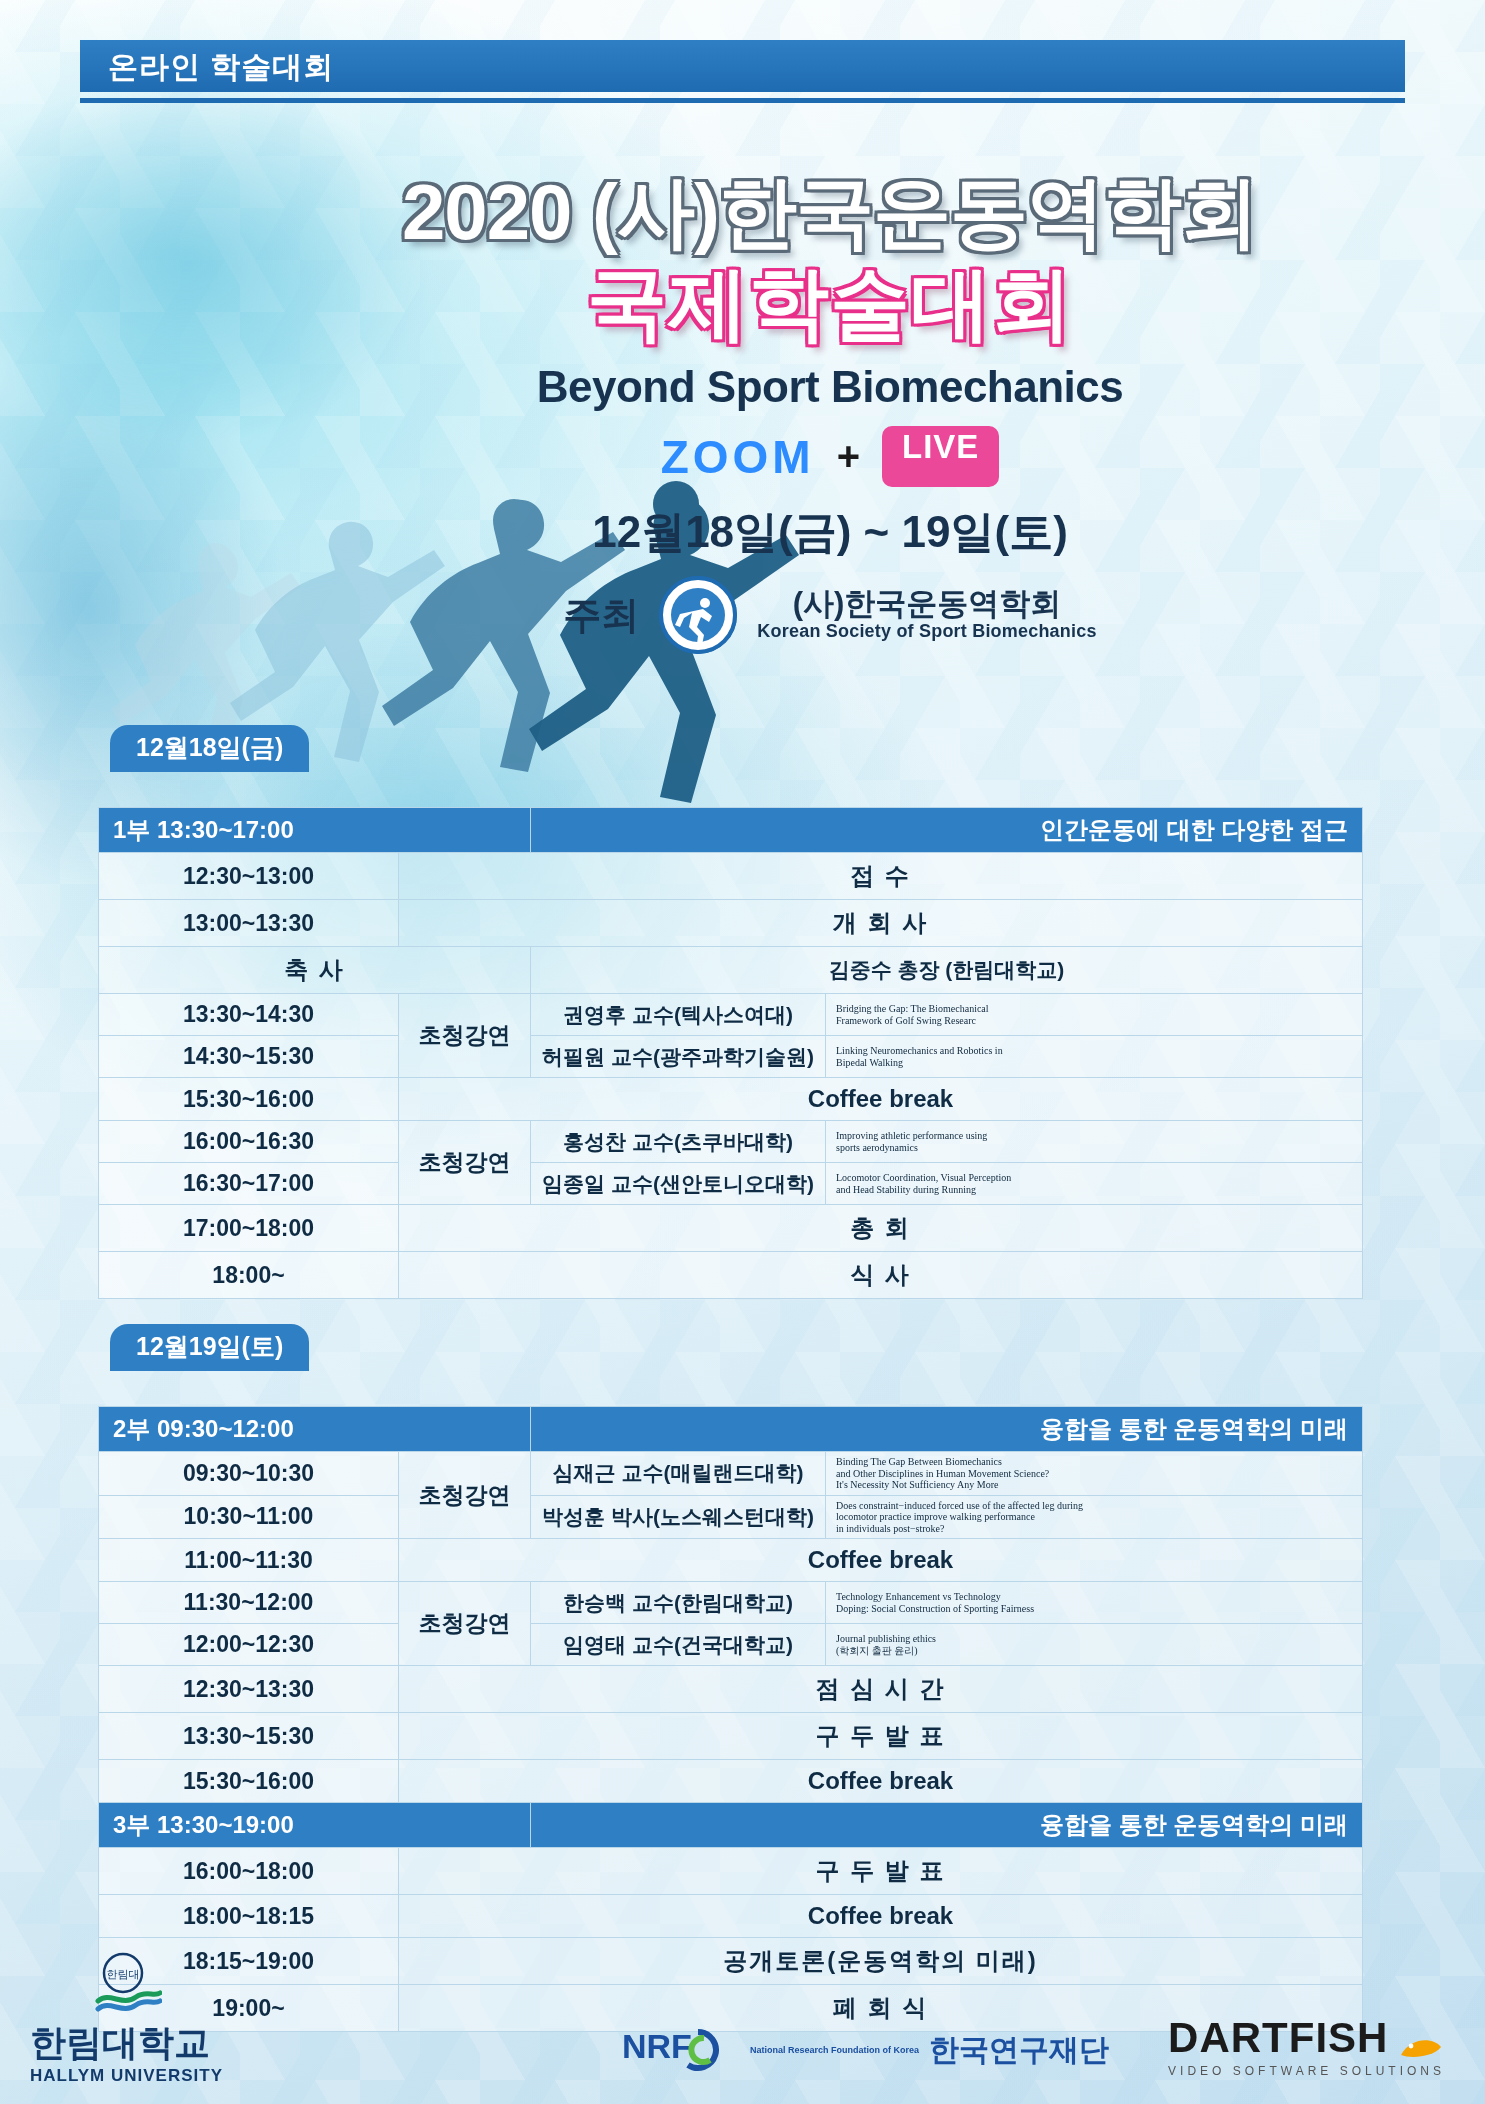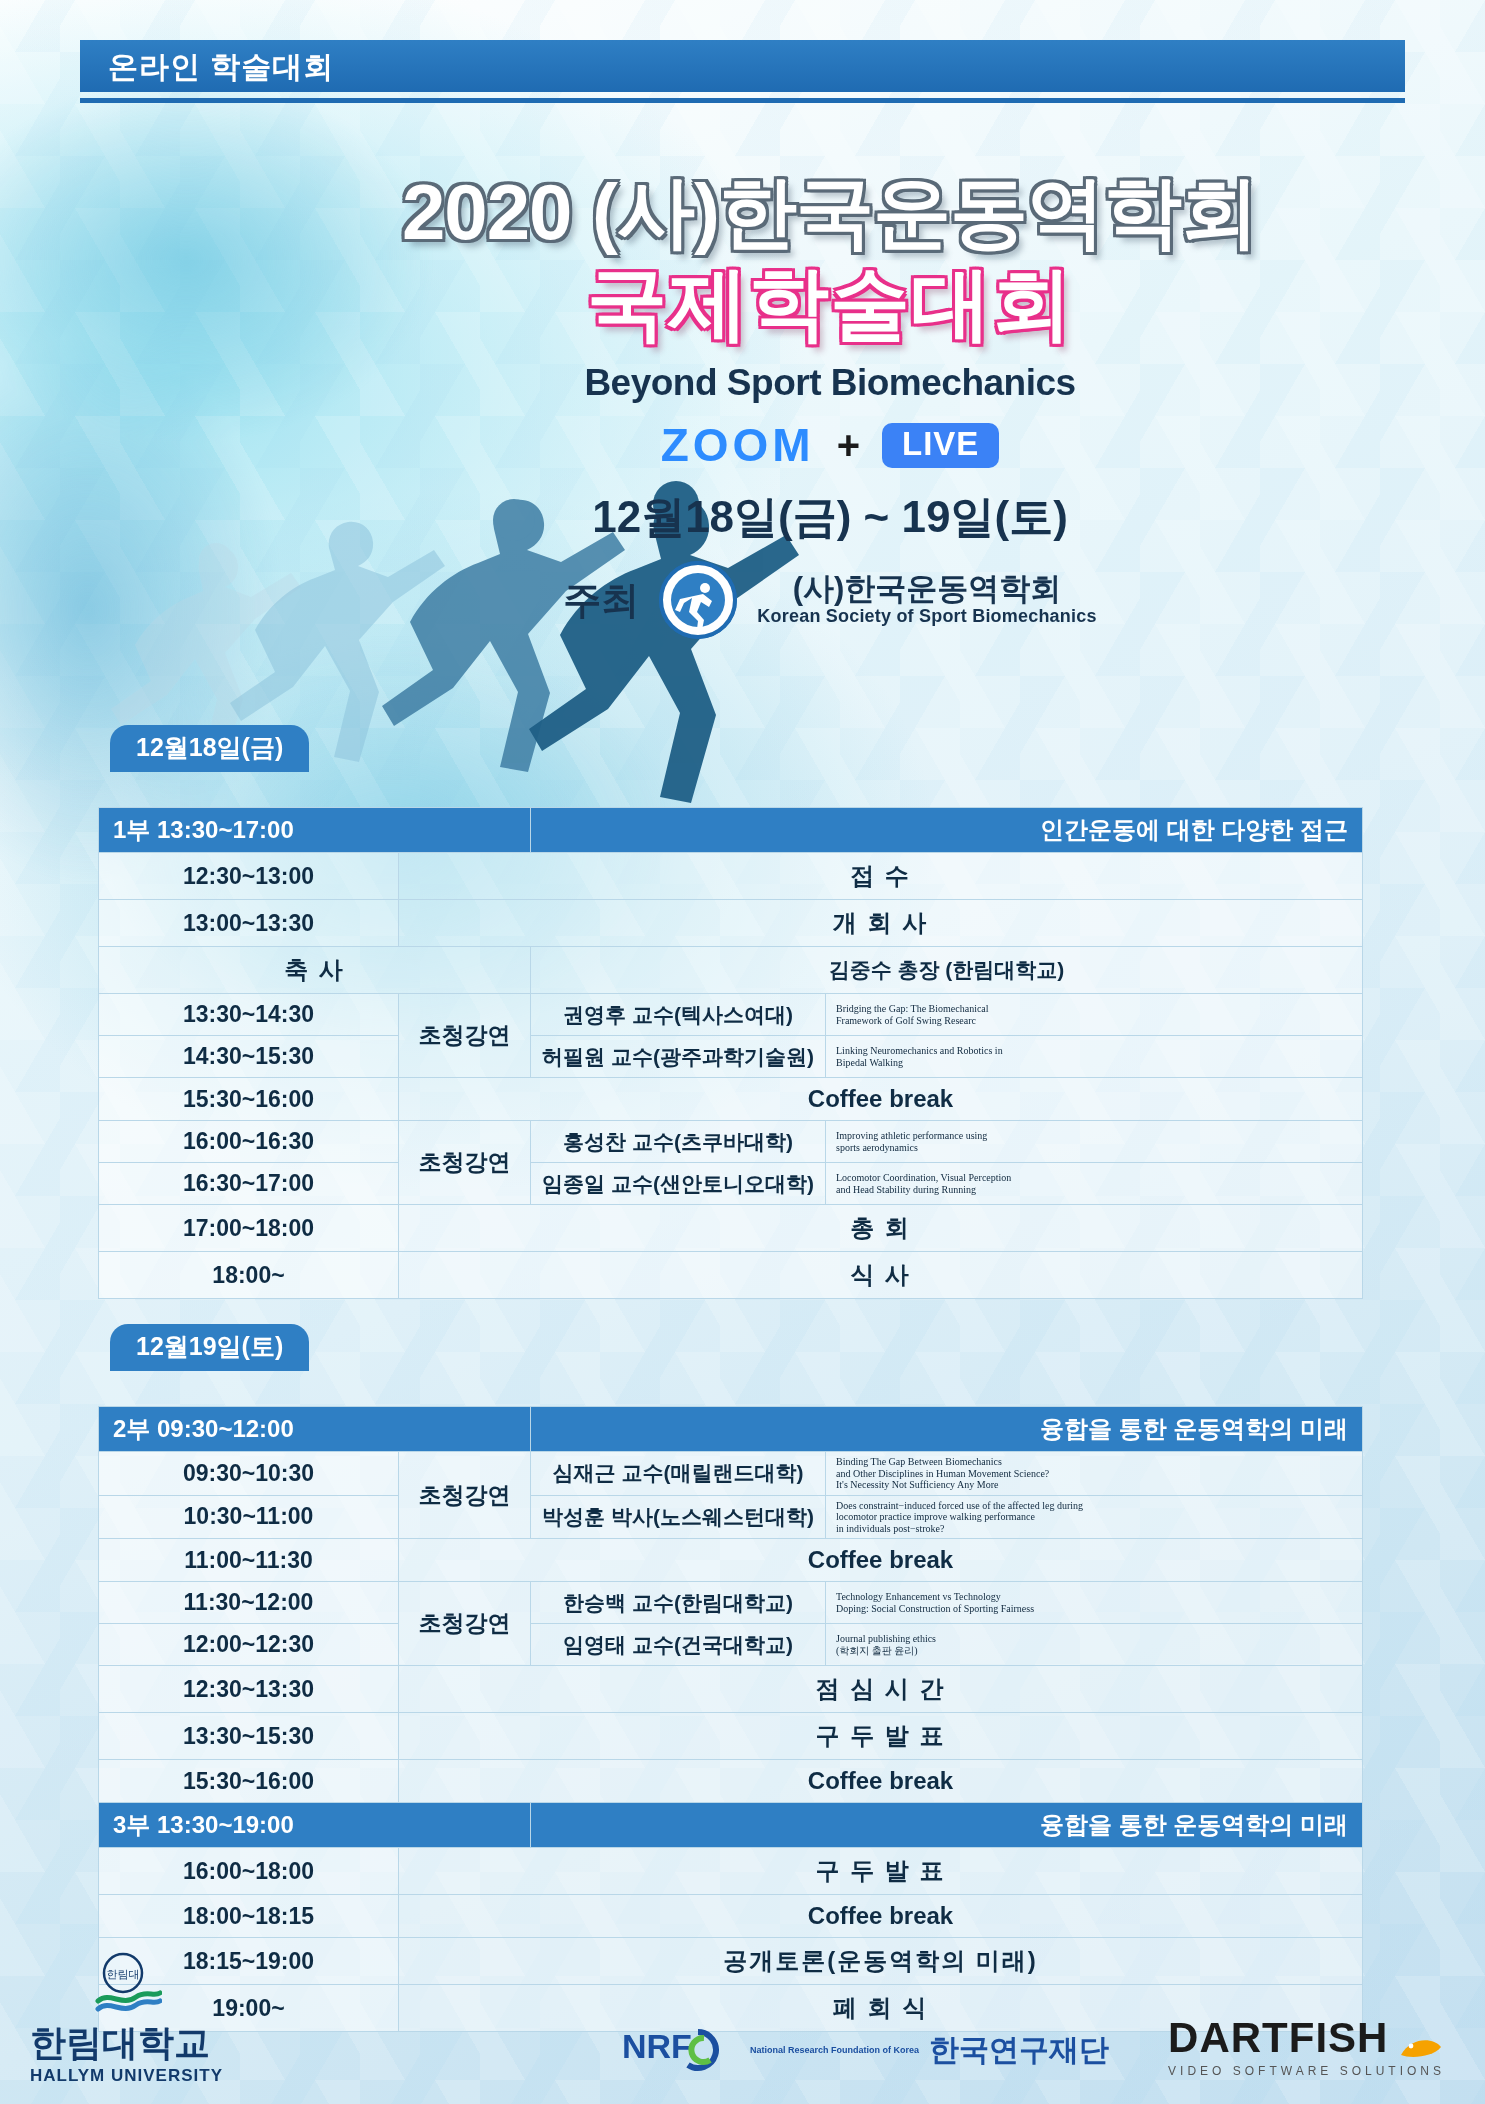--- a/index.html
+++ b/index.html
@@ -72,32 +72,32 @@
     font-size:80px; font-weight:bold; color:#ffffff; letter-spacing:1px;
     text-shadow:
       -3px -3px 0 #e8308a, 3px -3px 0 #e8308a, -3px 3px 0 #e8308a, 3px 3px 0 #e8308a,
       0 -3px 0 #e8308a, 0 3px 0 #e8308a, -3px 0 0 #e8308a, 3px 0 0 #e8308a,
       6px 7px 6px rgba(120,40,80,0.30);
     line-height:1.15;
     margin-top:4px;
   }
   .t-sub {
     margin-top:12px;
-    font-size:37px; font-weight:bold; color:#17334f; letter-spacing:-0.5px;
+    font-size:44px; font-weight:bold; color:#17334f; letter-spacing:-0.5px;
   }
 
   
   .zoom-row { margin-top:14px; display:flex; align-items:center; justify-content:center; gap:22px; }
   .zoom-word {
     font-size:46px; font-weight:bold; color:#2d8cff; letter-spacing:4px;
   }
   .plus { font-size:40px; font-weight:bold; color:#1b1b1b; }
   .live-badge {
-    background:#3b82f6; color:#fff; font-size:33px; font-weight:bold;
-    padding:2px 20px 5px 20px; border-radius:10px; letter-spacing:1px;
+    background:#ec4899; color:#fff; font-size:33px; font-weight:bold;
+    padding:2px 20px 21px 20px; border-radius:10px; letter-spacing:1px;
   }
 
   .dates {
     margin-top:16px; font-size:44px; font-weight:bold; color:#17334f;
   }
 
   .host-row { margin-top:14px; display:flex; align-items:center; justify-content:center; gap:20px; }
   .host-label { font-size:38px; font-weight:bold; color:#17334f; }
   .soc-logo { width:78px; height:78px; border-radius:50%; background:#1f6bb2; position:relative; }
   .soc-logo svg { position:absolute; inset:0; }

